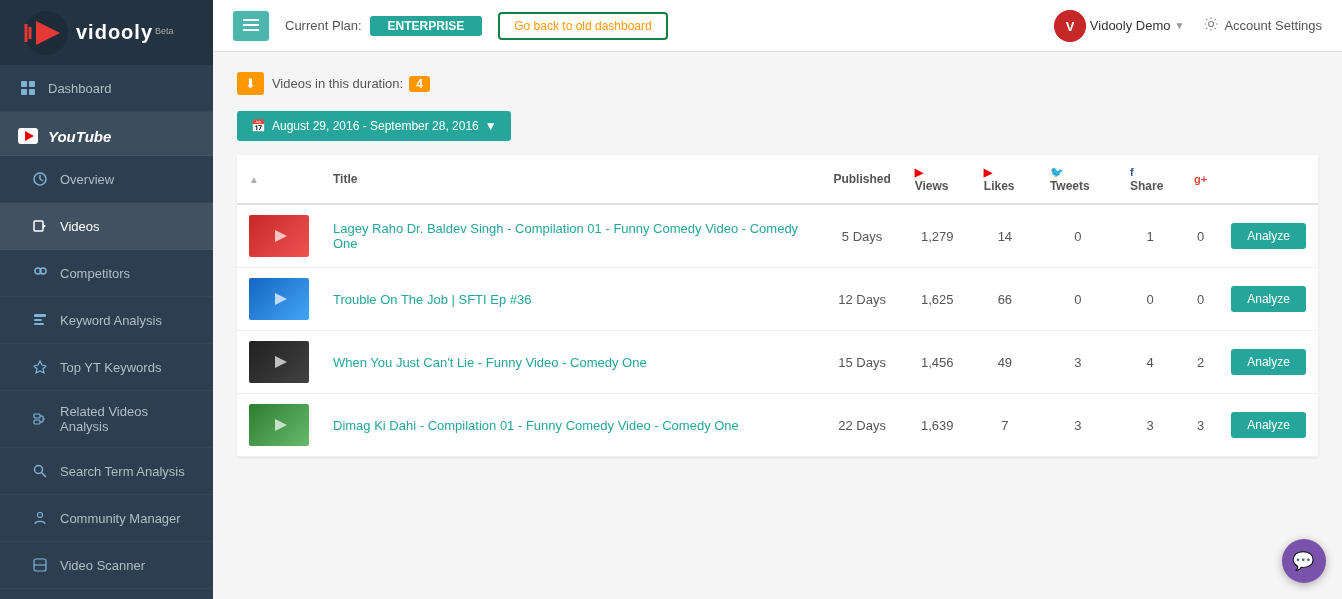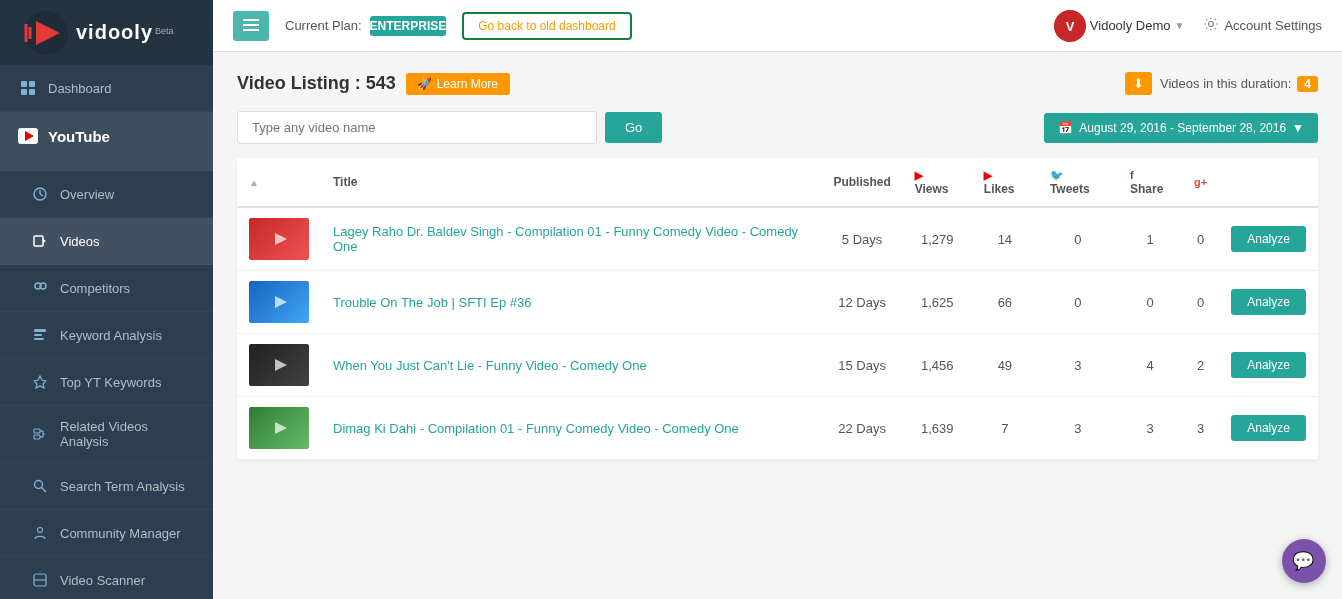--- a/index.html
+++ b/index.html
@@ -98,21 +98,21 @@
       font-size: 13px;
       color: #555;
       display: flex;
       align-items: center;
       gap: 8px;
     }
     .plan-badge {
       background: #26a69a;
       color: #fff;
       border-radius: 3px;
-      padding: 3px 0;
+      padding: 3px 18px;
       font-size: 12px;
       font-weight: bold;
     }
     .go-back-btn {
       background: #fff;
       border: 2px solid #15803d;
       color: #ff9800;
       border-radius: 4px;
       padding: 5px 14px;
       cursor: pointer;
@@ -368,21 +368,21 @@
         <svg width="16" height="16" viewBox="0 0 16 16">
             <rect x="1" y="1" width="6" height="6" fill="#7fb3d3" rx="1"></rect>
             <rect x="9" y="1" width="6" height="6" fill="#7fb3d3" rx="1"></rect>
             <rect x="1" y="9" width="6" height="6" fill="#7fb3d3" rx="1"></rect>
             <rect x="9" y="9" width="6" height="6" fill="#7fb3d3" rx="1"></rect>
           </svg>
       </div>
       <span>Dashboard</span>
     </div>
 
-    <div class="sidebar-item active" style="padding:14px 18px 24px;">
+    <div class="sidebar-item active" style="padding:14px 18px 9px;font-style:italic;">
       <div class="sidebar-icon">
         <div class="yt-icon-bg">
             <div class="yt-play"></div>
           </div>
       </div>
       <span style="font-size:15px;color:#fff;font-weight:600;">YouTube</span>
     </div>
 
     <div class="sidebar-item" style="padding-left:30px;">
       <div class="sidebar-icon">
@@ -518,43 +518,32 @@
             </svg>
         </span>
         <span>Account Settings</span>
       </div>
     </div>
   </div>
 
   <div class="content">
 
     <div class="video-listing-header">
-      <div style="display:flex;align-items:center;gap:10px;">
-        <span class="video-listing-title">Video Listing : 543</span>
-        <button class="learn-more-btn">
-          <span>🚀</span>
-          <span>Learn More</span>
-        </button>
-      </div>
       <div class="duration-info">
         <button class="download-icon-btn">
           <span>⬇</span>
         </button>
         <div class="duration-badge-container">
           <span>Videos in this duration:</span>
           <span class="duration-count">4</span>
         </div>
       </div>
     </div>
 
     <div class="search-bar">
-      <div class="search-left">
-        <input class="search-input" type="text" placeholder="Type any video name" style="">
-        <button class="go-btn">Go</button>
-      </div>
       <button class="date-picker-btn">
         <span>📅</span>
         <span>August 29, 2016 - September 28, 2016</span>
         <span>▼</span>
       </button>
     </div>
 
     <table class="video-table">
       <thead>
         <tr>

